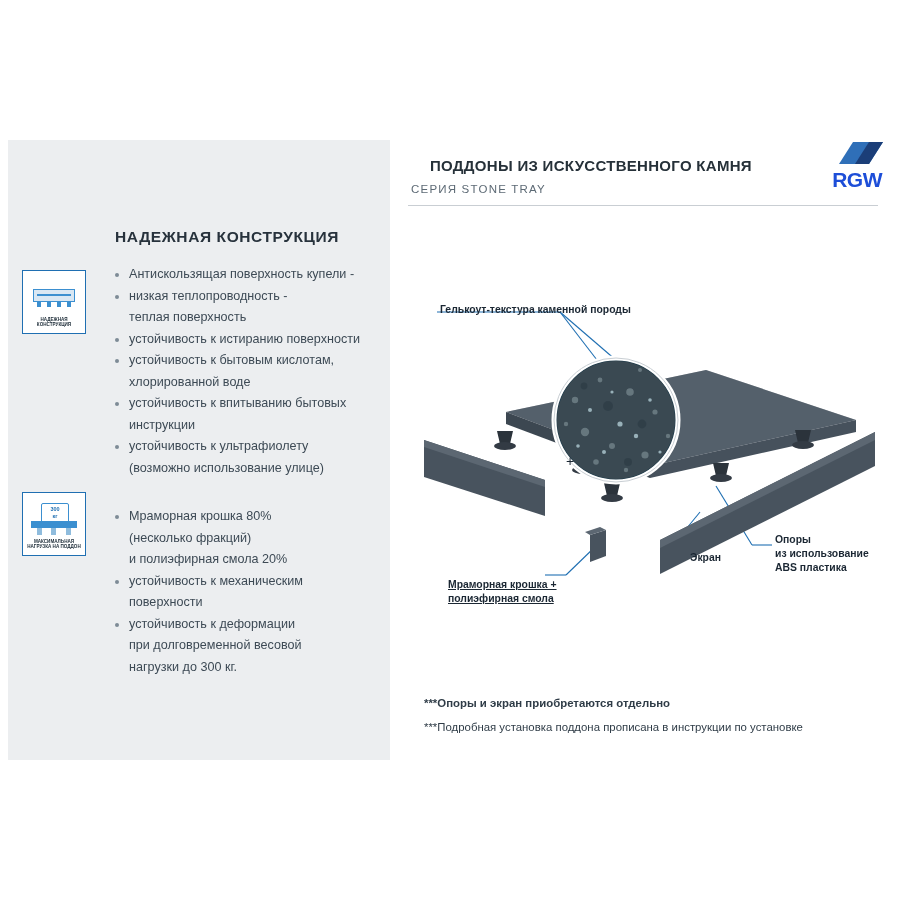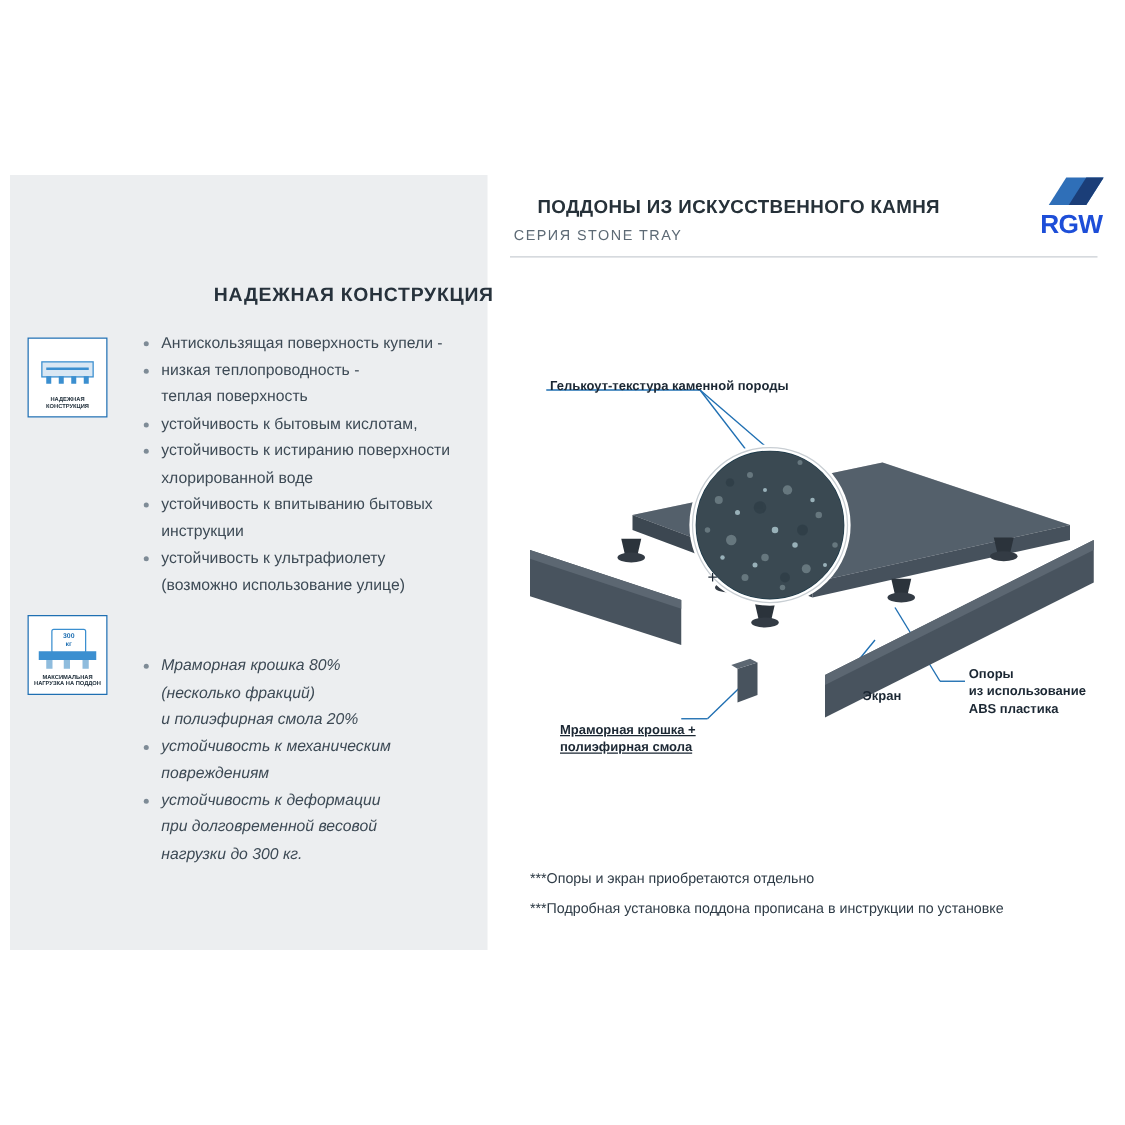--- a/index.html
+++ b/index.html
@@ -13,21 +13,21 @@
   }
   .sheet { position:absolute; left:0; top:0; width:900px; height:900px; }
 
   
   .left-panel{
     position:absolute; left:8px; top:140px; width:382px; height:620px;
     background:#eceef0;
   }
   .left-title{
     position:absolute; left:115px; top:228px; width:280px;
-    font-size:15.5px; font-weight:bold; letter-spacing:0.6px; color:#27323c;text-align:right;
+    font-size:15.5px; font-weight:bold; letter-spacing:0.6px; color:#27323c;
   }
   .badge{
     position:absolute; width:62px; height:62px; border:1px solid #1f6fb2;
     background:#ffffff;
   }
   .badge1{ left:22px; top:270px; }
   .badge2{ left:22px; top:492px; }
   .badge-cap{
     position:absolute; left:0; right:0; bottom:5px;
     text-align:center; font-size:4.6px; font-weight:bold; color:#1b2a36; line-height:1.25;
@@ -57,21 +57,21 @@
     position:absolute; margin:0; padding:0; list-style:none;
     font-size:12.6px; line-height:21.5px; color:#3d4a55;
   }
   ul.bullets li{ position:relative; padding-left:14px; }
   ul.bullets li:before{
     content:""; position:absolute; left:0; top:9px; width:4px; height:4px;
     border-radius:50%; background:#7e8b96;
   }
   ul.bullets li.cont:before{ display:none; }
   .list1{ left:115px; top:264px; width:278px; }
-  .list2{ left:115px; top:522px; width:278px;font-style:italic; }
+  .list2{ left:115px; top:506px; width:278px; }
 
   
   .hdr-rule{
     position:absolute; left:408px; top:205px; width:470px; height:1px; background:#c9ced3;
   }
   .main-title{
     position:absolute; left:410px; top:157px; width:420px;
     font-size:15px; font-weight:bold; letter-spacing:0.3px; color:#263139;margin-left:20px;
   }
   .sub-title{
@@ -91,21 +91,21 @@
     position:absolute; font-size:10.4px; font-weight:bold; color:#1b2733; line-height:14px;
   }
   .lbl-gel{ left:440px; top:303px; }
   .lbl-marble{ left:448px; top:578px;text-decoration:underline; }
   .lbl-screen{ left:690px; top:551px; }
   .lbl-supports{ left:775px; top:533px; }
 
   .note{
     position:absolute; font-size:11.4px; color:#2f3c47;
   }
-  .note1{ left:424px; top:697px; }
+  .note1{ left:424px; top:697px;font-weight:bold; }
   .note2{ left:424px; top:721px; }
 
   
   svg.art{ position:absolute; left:0; top:0; width:900px; height:900px; }
 </style>
 </head>
 <body>
 
 <div class="sheet">
 
@@ -141,34 +141,34 @@
     <div class="badge-cap">
       <div>МАКСИМАЛЬНАЯ</div>
       <div>НАГРУЗКА НА ПОДДОН</div>
     </div>
   </div>
 
   <ul class="bullets list1">
       <li>Антискользящая поверхность купели -</li>
       <li>низкая теплопроводность -</li>
       <li class="cont">теплая поверхность</li>
+      <li>устойчивость к истиранию поверхности</li>
       <li>устойчивость к бытовым кислотам,</li>
-      <li>устойчивость к истиранию поверхности</li>
       <li class="cont">хлорированной воде</li>
       <li>устойчивость к впитыванию бытовых</li>
       <li class="cont">инструкции</li>
       <li>устойчивость к ультрафиолету</li>
       <li class="cont">(возможно использование улице)</li>
     </ul>
   <ul class="bullets list2">
       <li>Мраморная крошка 80%</li>
       <li class="cont">(несколько фракций)</li>
       <li class="cont">и полиэфирная смола 20%</li>
       <li>устойчивость к механическим</li>
-      <li class="cont">повреждениям</li>
+      <li class="cont">поверхности</li>
       <li>устойчивость к деформации</li>
       <li class="cont">при долговременной весовой</li>
       <li class="cont">нагрузки до 300 кг.</li>
     </ul>
 
   <div class="main-title">ПОДДОНЫ ИЗ ИСКУССТВЕННОГО КАМНЯ</div>
   <div class="sub-title">СЕРИЯ STONE TRAY</div>
   <div class="hdr-rule"></div>
 
   <div class="logo-wrap">

